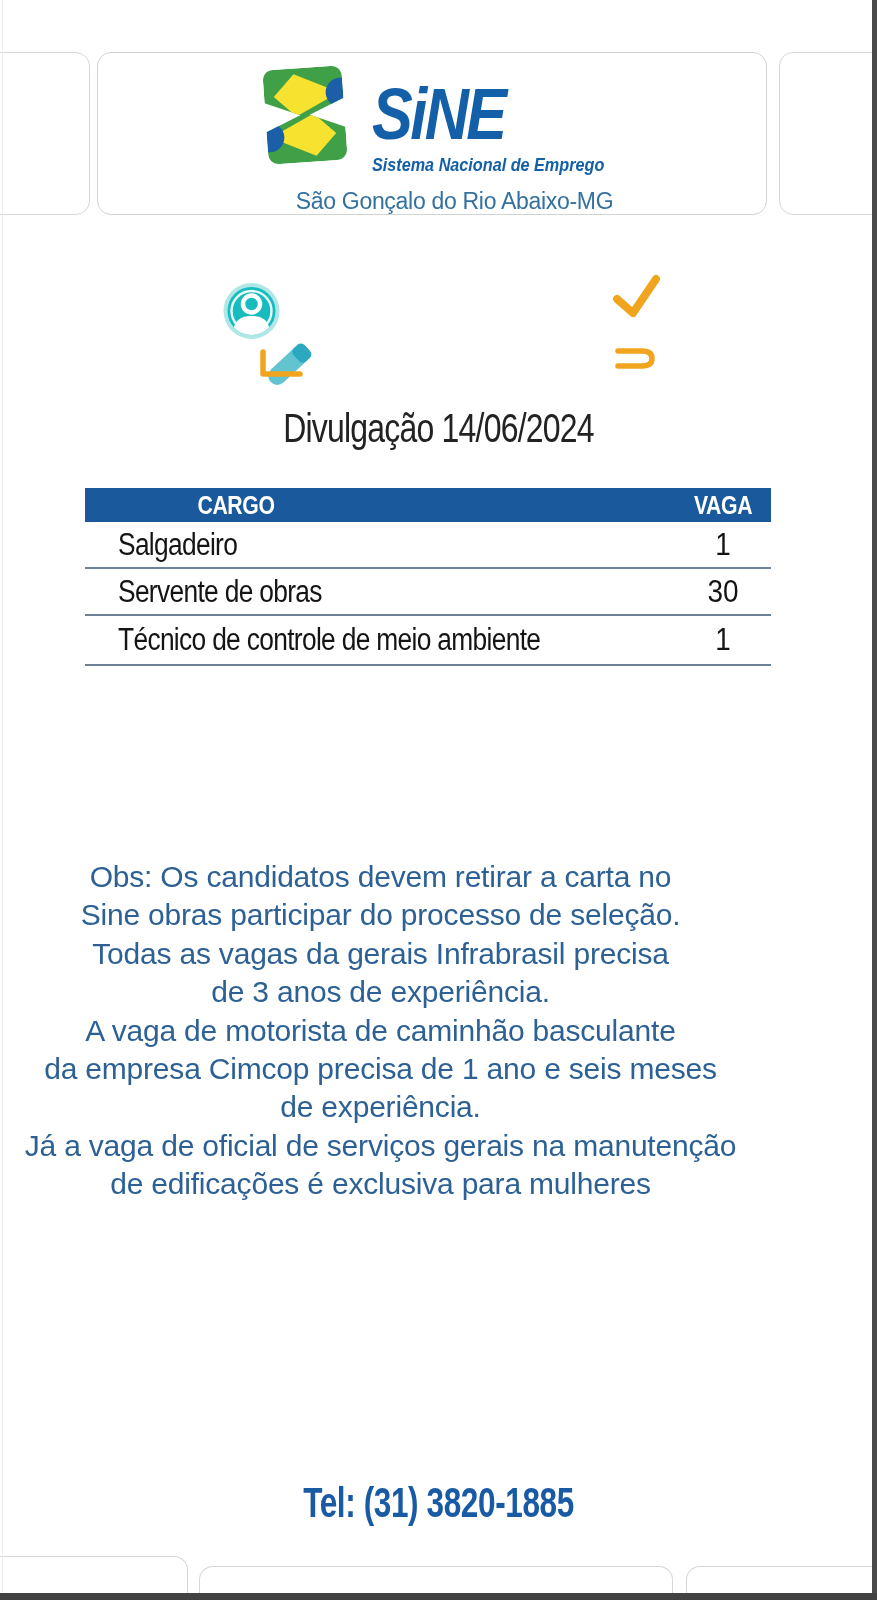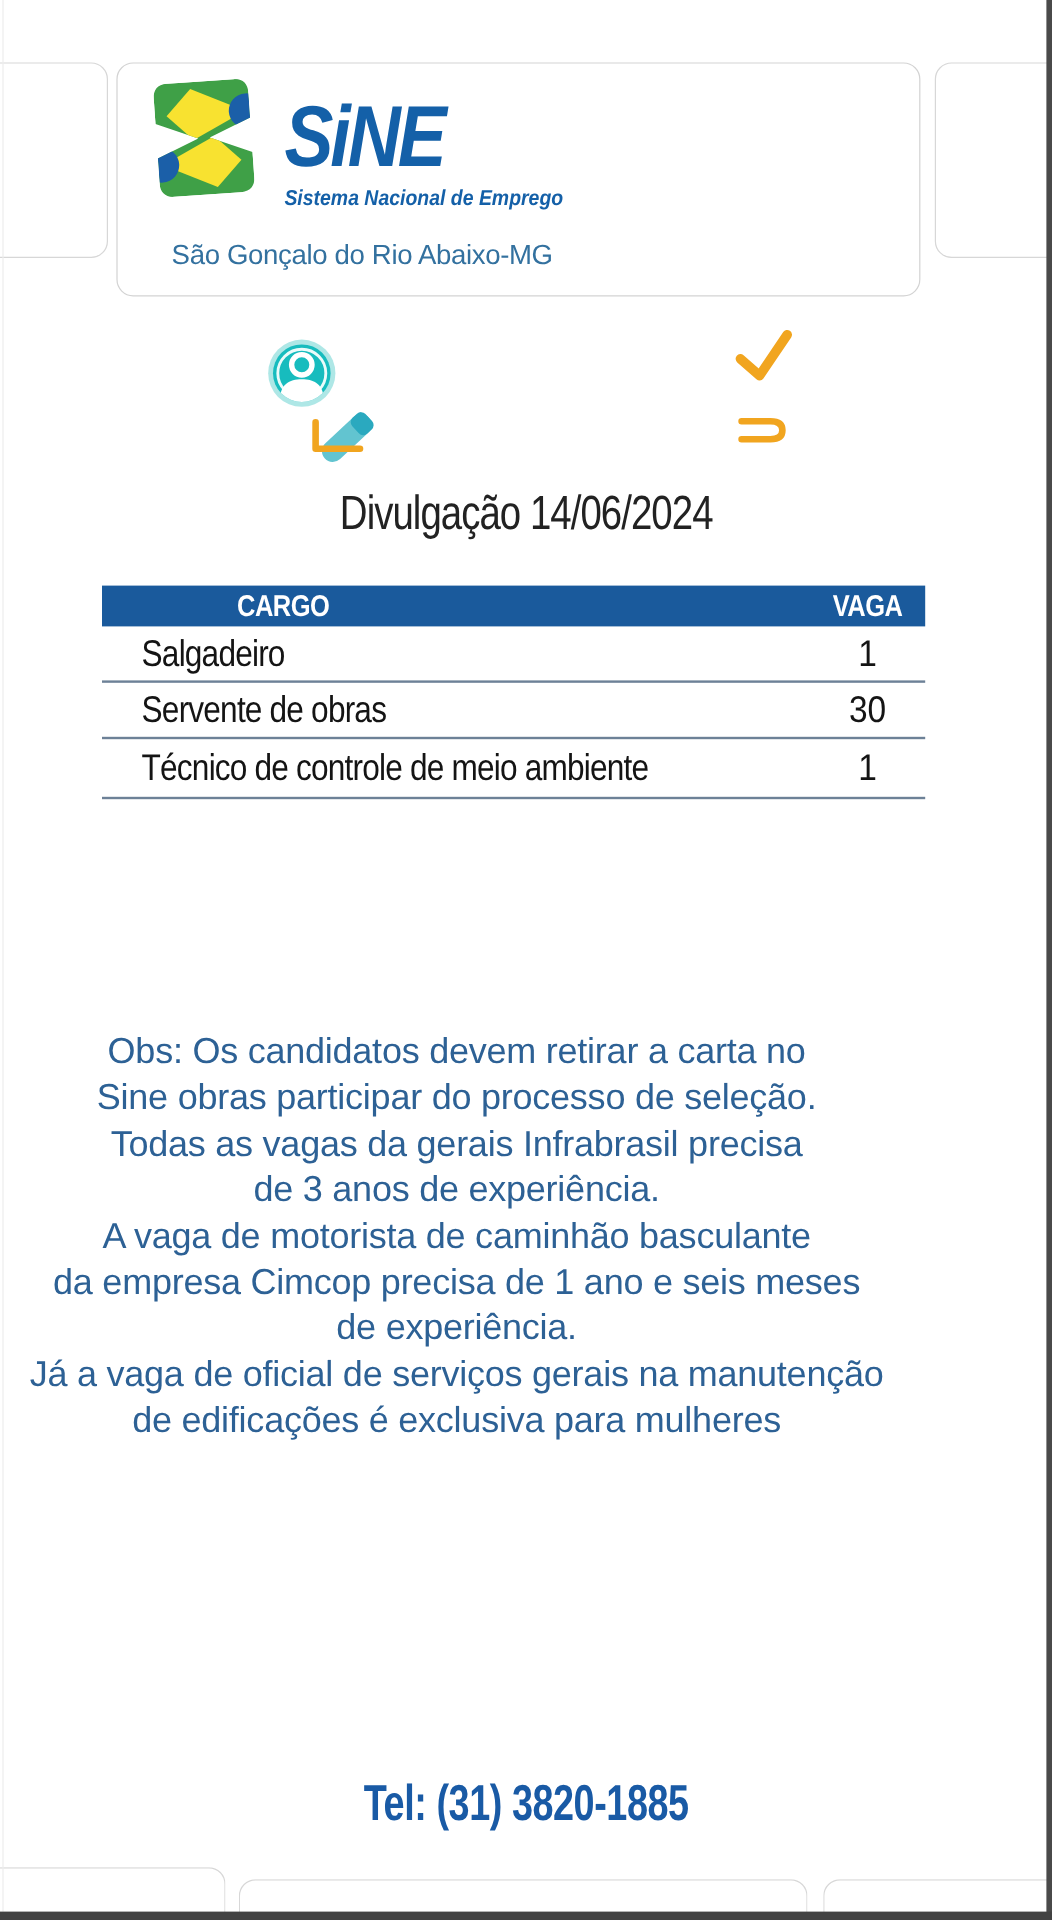--- a/index.html
+++ b/index.html
@@ -3,30 +3,30 @@
 <meta charset="utf-8">
 <style>
   html,body{margin:0;padding:0;background:#ffffff;}
   #screen{
     position:relative;width:877px;height:1600px;overflow:hidden;background:#ffffff;
     font-family:"Liberation Sans","DejaVu Sans",sans-serif;
   }
   .card{position:absolute;background:#ffffff;border:1px solid #d7d7d7;border-radius:14px;box-sizing:border-box;}
   
   .frag-top-left{left:-34px;top:52px;width:124px;height:163px;}
-  .header-card{left:97px;top:52px;width:670px;height:195px;border-color:#d3d3d3;
-    display:flex;flex-direction:column;align-items:flex-start;padding-top:12px;padding-left:19px;}
+  .header-card{left:97px;top:52px;width:670px;height:163px;border-color:#d3d3d3;
+    display:flex;flex-direction:column;align-items:center;padding-top:12px;padding-left:19px;}
   .frag-top-right{left:779px;top:52px;width:132px;height:163px;}
   .logo-row{display:flex;align-items:flex-start;gap:14px;}
   .brand-block{display:flex;flex-direction:column;align-items:flex-start;margin-top:10px;}
   .brand{font-size:72px;font-weight:800;font-style:italic;color:#1460a8;letter-spacing:-3px;
     transform:scaleX(.85);transform-origin:left center;line-height:78px;}
   .tagline{font-size:18px;font-weight:700;font-style:italic;color:#1460a8;margin-top:2px;
     transform:scaleX(.9);transform-origin:left center;}
-  .location{font-size:23px;color:#33719f;letter-spacing:-.3px;margin-top:23px;padding-left:26px;}
+  .location{font-size:23px;color:#33719f;letter-spacing:-.3px;margin-top:12px;padding-left:26px;}
   
   .badge-rect{position:absolute;left:265px;top:282px;width:368px;height:72px;border-radius:16px;
     background:#17508f;z-index:2;}
   .badge-rect span{display:block;text-align:center;line-height:72px;color:#ffffff;font-size:48px;
     font-weight:700;letter-spacing:-1px;transform:scaleX(.84);transform-origin:center;}
   .badge-svg{position:absolute;left:180px;top:250px;z-index:4;}
   
   .pub-date{position:absolute;left:0;top:405px;width:877px;text-align:center;color:#222222;
     font-size:40px;font-weight:500;letter-spacing:-1px;transform:scaleX(.8);transform-origin:center;line-height:46px;}
   

